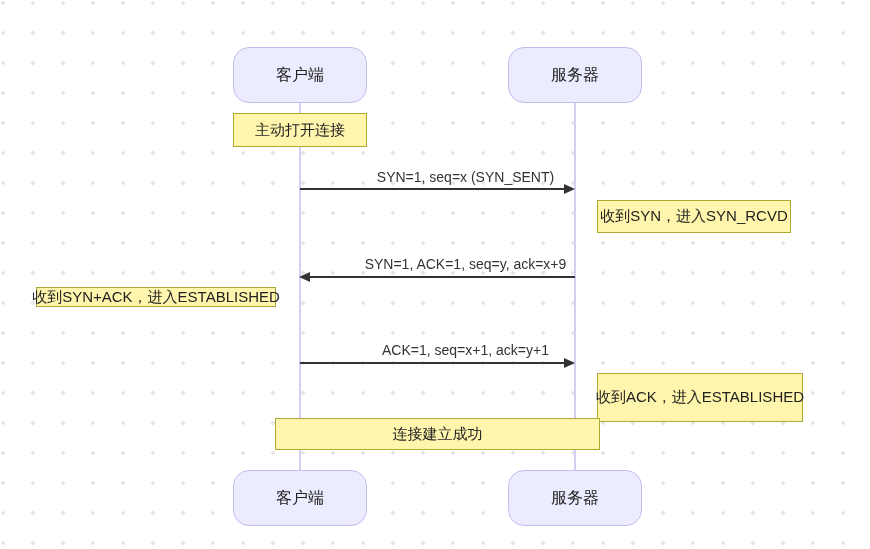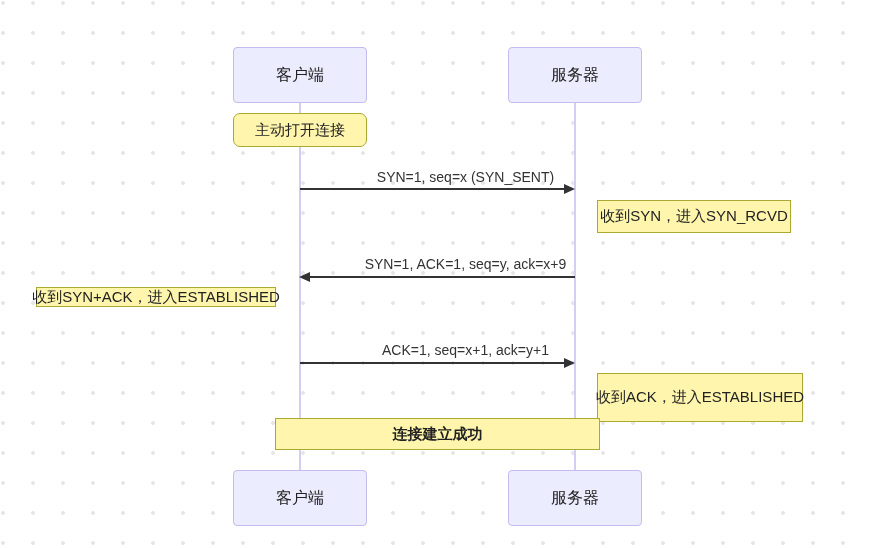--- a/index.html
+++ b/index.html
@@ -16,21 +16,21 @@
     background-image: radial-gradient(circle, #e7e7e7 1.7px, transparent 1.8px);
     background-size: 30px 30px;
     background-position: -12px -12px;
   }
   .actor-box {
     position: absolute;
     width: 134px;
     height: 56px;
     background: #ECECFF;
     border: 1px solid #c6bbee;
-    border-radius: 4px;
+    border-radius: 16px;
     box-sizing: border-box;
     display: flex;
     align-items: center;
     justify-content: center;
     font-size: 16px;
     color: #222222;
   }
   .lifeline {
     position: absolute;
     width: 2px;
@@ -83,21 +83,21 @@
   <div class="lifeline" style="left:299px;"></div>
   <div class="lifeline" style="left:574px;"></div>
 
   <div class="actor-box" style="left:233px; top:47px;">
     <span>客户端</span>
   </div>
   <div class="actor-box" style="left:508px; top:47px;">
     <span>服务器</span>
   </div>
 
-  <div class="note" style="left:233px; top:113px; width:134px; height:34px;border-radius:7px;">
+  <div class="note" style="left:233px; top:113px; width:134px; height:34px;">
     <span>主动打开连接</span>
   </div>
 
   <div class="msg-label" style="top:169px;">SYN=1, seq=x (SYN_SENT)</div>
   <div class="msg-line" style="left:300px; top:188px; width:266px;"></div>
   <div class="arrowhead right" style="left:564px; top:184px;"></div>
 
   <div class="note" style="left:597px; top:200px; width:194px; height:33px;">
     <span>收到SYN，进入SYN_RCVD</span>
   </div>
@@ -111,21 +111,21 @@
   </div>
 
   <div class="msg-label" style="top:342px;">ACK=1, seq=x+1, ack=y+1</div>
   <div class="msg-line" style="left:300px; top:362px; width:266px;"></div>
   <div class="arrowhead right" style="left:564px; top:358px;"></div>
 
   <div class="note" style="left:597px; top:373px; width:206px; height:49px;">
     <span>收到ACK，进入ESTABLISHED</span>
   </div>
 
-  <div class="note" style="left:275px; top:418px; width:325px; height:32px;font-weight:bold;">
+  <div class="note" style="left:275px; top:418px; width:325px; height:32px;">
     <span>连接建立成功</span>
   </div>
 
   <div class="actor-box" style="left:233px; top:470px;">
     <span>客户端</span>
   </div>
   <div class="actor-box" style="left:508px; top:470px;">
     <span>服务器</span>
   </div>
 

